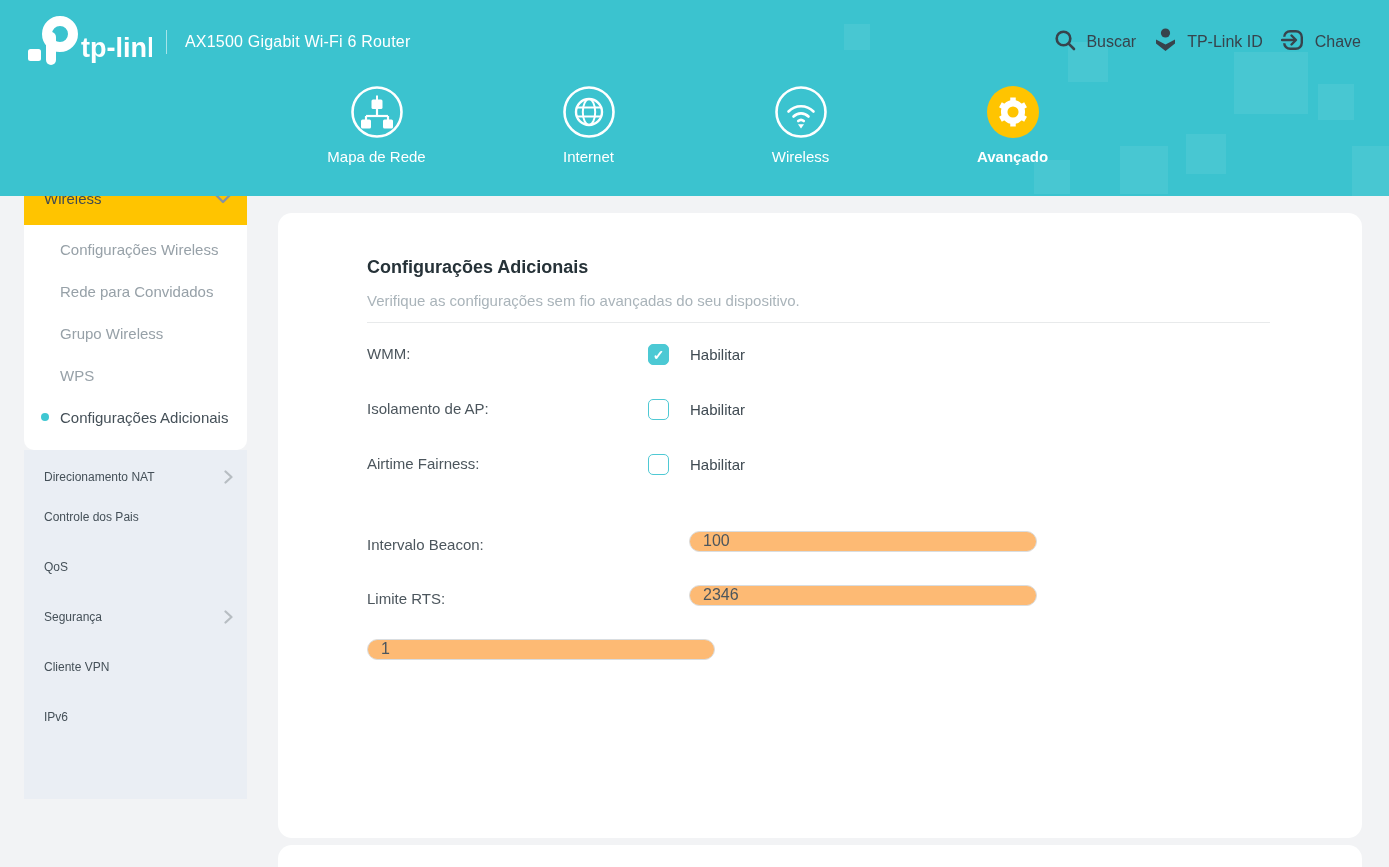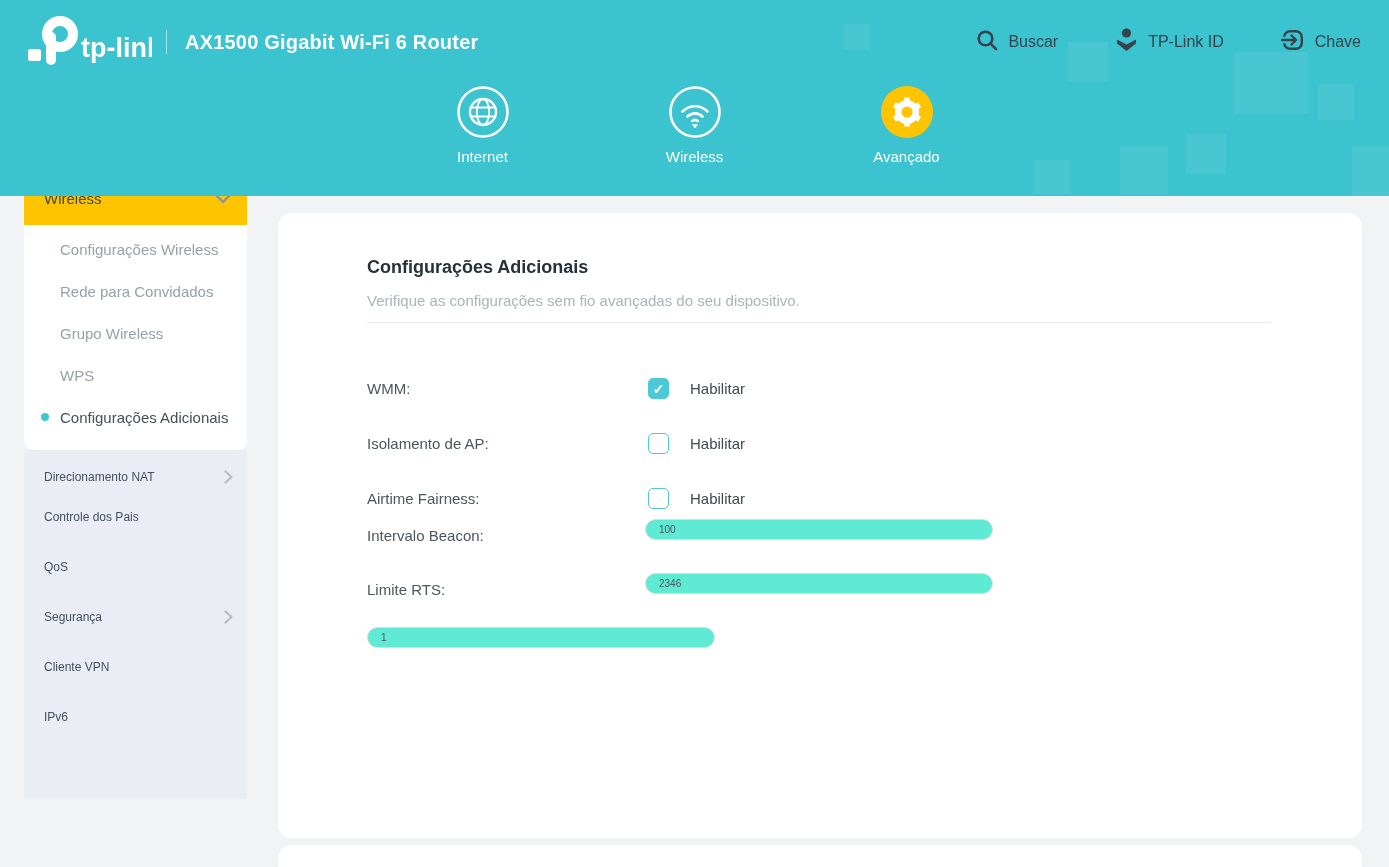--- a/index.html
+++ b/index.html
@@ -15,33 +15,33 @@
     background:#3bc3cf; z-index:5;
   }
   .sq { position:absolute; background:rgba(255,255,255,0.07); }
 
   .topbar {
     position:absolute; left:24px; right:28px; top:0; height:84px;
     display:flex; align-items:center;
   }
   .brand { display:flex; align-items:center; }
   .brand-divider { width:1px; height:24px; background:rgba(255,255,255,0.55); margin:0 18px 0 14px; }
-  .product-title { color:#ffffff; font-size:20px; letter-spacing:.2px;font-weight:bold; }
-  .topbar-right { margin-left:auto; display:flex; align-items:center; gap:57px;text-align:right; }
+  .product-title { color:#ffffff; font-size:16px; letter-spacing:.2px; }
+  .topbar-right { margin-left:auto; display:flex; align-items:center; gap:18px;text-align:right; }
   .topbar-item { display:flex; align-items:center; gap:10px; font-size:16px; color:#37434c; cursor:pointer; }
 
   
   .nav {
     position:absolute; left:0; right:0; top:86px;
     display:flex; justify-content:center; gap:52px;
   }
   .nav-item { width:160px; display:flex; flex-direction:column; align-items:center; cursor:pointer; }
   .nav-icon { width:52px; height:52px; }
   .nav-label { margin-top:10px; color:#ffffff; font-size:15px; }
-  .nav-item.active .nav-label { font-weight:normal; }
+  .nav-item.active .nav-label { font-weight:bold; }
 
   
   .sidebar { position:absolute; left:24px; top:172px; width:223px; z-index:1; }
   .side-section-header {
     height:53px; background:#ffc400; display:flex; align-items:center;
     padding:0 16px 0 20px; color:#3f4a52; font-size:15px; cursor:pointer;
   }
   .side-section-header .chev { margin-left:auto; display:flex; }
   .side-submenu { background:#ffffff; border-radius:0 0 10px 10px; padding:13px 0 14px; }
   .side-subitem {
@@ -66,40 +66,40 @@
   
   .main-card {
     position:absolute; left:278px; top:213px; width:1084px; height:625px;
     background:#ffffff; border-radius:14px; padding:43px 92px 0 89px; z-index:2;
   }
   .card-title { font-size:18px; line-height:22px; font-weight:bold; color:#263238; }
   .card-subtitle { margin-top:13px; font-size:15px; line-height:20px; color:#aab4ba; }
   .card-divider { margin-top:11px; height:1px; background:#e8eaeb; }
   .form { margin-top:21px; }
   .form-row { display:flex; }
-  .form-row.cb { align-items:flex-end; height:55px; }
-  .form-row.inp { align-items:flex-start; min-height:54px; }
+  .form-row.cb { align-items:flex-start; height:55px; }
+  .form-row.inp { align-items:center; min-height:54px;gap:44px; }
   .form-label {
     width:278px; padding-right:68px; font-size:15px; line-height:20px; color:#4c565d;
   }
   .form-row.inp .form-label { padding-top:17px; }
   .cb-group { display:flex; align-items:center; }
   .checkbox {
     width:21px; height:21px; margin-left:3px; border-radius:5px;
     border:1.5px solid #4fc9d4; background:#ffffff; cursor:pointer;
     display:flex; align-items:center; justify-content:center;
   }
   .checkbox .check { display:none; color:#ffffff; font-size:14px; font-weight:bold; line-height:1; }
   .checkbox.checked { background:#4cc9d4; border-color:#4cc9d4; }
   .checkbox.checked .check { display:block; }
   .cb-label { margin-left:21px; font-size:15px; color:#3f4a52; }
   .input-wrap { position:relative; width:348px; margin-top:10px; }
   .text-input {
     width:348px; height:21px; border:1px solid #d9dde0; border-radius:17px;
-    padding:0 30px 0 13px; font-size:10px; color:#4c565d; background:#5eead4;
+    padding:0 30px 0 13px; font-size:16px; color:#4c565d; background:#fdba74;
     font-family:"Liberation Sans", sans-serif; outline:none;
   }
   .input-suffix {
     position:absolute; right:15px; top:8px; font-size:14px; color:#b9c0c4; pointer-events:none;
   }
 
   .bottom-card {
     position:absolute; left:278px; top:845px; width:1084px; height:40px;
     background:#ffffff; border-radius:14px 14px 0 0; z-index:2;
   }
@@ -158,20 +158,36 @@
               <line x1="1" y1="12" x2="13" y2="12" stroke="#37434c" stroke-width="2.4" stroke-linecap="round"></line>
               <path d="M10.5 7.5 L15 12 L10.5 16.5" fill="none" stroke="#37434c" stroke-width="2.4" stroke-linecap="round" stroke-linejoin="round"></path>
             </svg>
           </span>
           <span>Chave</span>
         </div>
       </div>
     </div>
 
     <div class="nav">
+      <div class="nav-item">
+        <span class="nav-icon">
+          <svg width="52" height="52" viewBox="0 0 52 52">
+            <circle cx="26" cy="26" r="24.5" fill="none" stroke="#ffffff" stroke-width="2.6"></circle>
+            <line x1="26" y1="9.5" x2="26" y2="14" stroke="#ffffff" stroke-width="2"></line>
+            <rect x="20.5" y="13.5" width="11" height="9.5" rx="1.5" fill="#ffffff"></rect>
+            <line x1="26" y1="23" x2="26" y2="30" stroke="#ffffff" stroke-width="2.2"></line>
+            <line x1="15" y1="30" x2="37" y2="30" stroke="#ffffff" stroke-width="2.2"></line>
+            <line x1="15" y1="30" x2="15" y2="34" stroke="#ffffff" stroke-width="2.2"></line>
+            <line x1="37" y1="30" x2="37" y2="34" stroke="#ffffff" stroke-width="2.2"></line>
+            <rect x="10" y="33.5" width="10" height="9" rx="1.5" fill="#ffffff"></rect>
+            <rect x="32" y="33.5" width="10" height="9" rx="1.5" fill="#ffffff"></rect>
+          </svg>
+        </span>
+        <span class="nav-label">Mapa de Rede</span>
+      </div>
       <div class="nav-item">
         <span class="nav-icon">
           <svg width="52" height="52" viewBox="0 0 52 52">
             <circle cx="26" cy="26" r="24.5" fill="none" stroke="#ffffff" stroke-width="2.6"></circle>
             <circle cx="26" cy="26" r="13" fill="none" stroke="#ffffff" stroke-width="2.4"></circle>
             <ellipse cx="26" cy="26" rx="6.2" ry="13" fill="none" stroke="#ffffff" stroke-width="2"></ellipse>
             <line x1="13.8" y1="21.5" x2="38.2" y2="21.5" stroke="#ffffff" stroke-width="2"></line>
             <line x1="13.8" y1="30.5" x2="38.2" y2="30.5" stroke="#ffffff" stroke-width="2"></line>
           </svg>
         </span>

